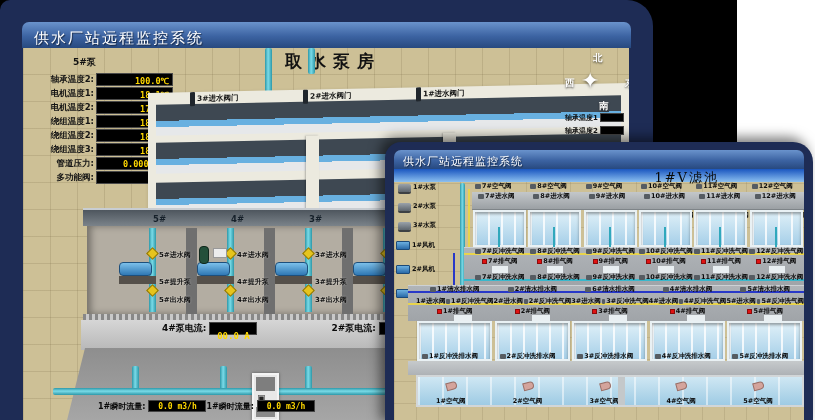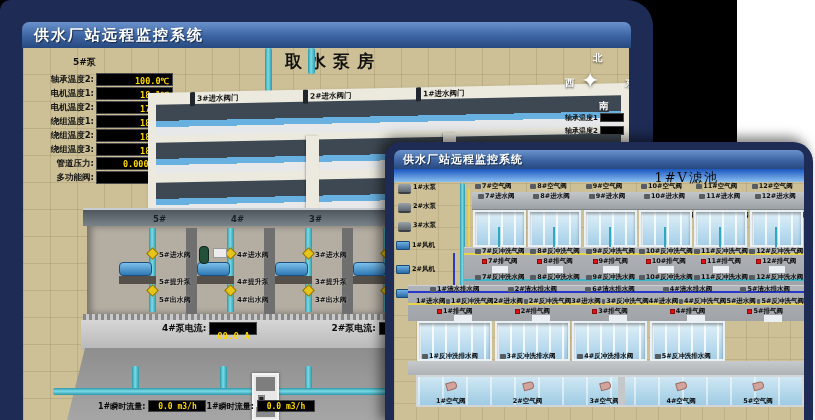--- a/index.html
+++ b/index.html
@@ -3,21 +3,21 @@
 <meta charset="utf-8">
 <style>
 *{margin:0;padding:0;box-sizing:border-box}
 html,body{background:#fff}
 body{font-family:"DejaVu Sans",sans-serif}
 #canvas{position:relative;width:815px;height:420px;overflow:hidden;background:#fff}
 .backdrop{position:absolute;left:0;top:0;width:737px;height:420px;background:#000}
 .window{position:absolute;background:#1e2c55}
 #back-win{left:0;top:0;width:653px;height:426px;border-radius:10px 26px 0 0;z-index:1}
 #front-win{left:385px;top:142px;width:428px;height:284px;border-radius:16px 20px 0 0;z-index:2;box-shadow:-5px -5px 12px rgba(0,0,0,.5)}
-.titlebar{position:absolute;border-radius:7px 7px 0 0;background:linear-gradient(180deg,#6a93cc,#3c63a2 55%,#27497f);color:#fff;font-weight:bold;display:flex;align-items:center;text-shadow:1px 1px 1px rgba(0,0,0,.55)}
+.titlebar{position:absolute;border-radius:7px 7px 0 0;background:linear-gradient(180deg,#6a93cc,#3c63a2 55%,#27497f);color:#fff;font-weight:normal;display:flex;align-items:flex-end;text-shadow:1px 1px 1px rgba(0,0,0,.55)}
 #back-title{left:22px;top:22px;width:609px;height:26px;font-size:15px;padding-left:12px;letter-spacing:2px}
 #front-title{left:9px;top:8px;width:410px;height:19px;font-size:11px;padding-left:9px;letter-spacing:1px}
 .scene{position:absolute;overflow:hidden}
 #back-scene{left:23px;top:48px;width:606px;height:378px;background:
  repeating-linear-gradient(90deg,rgba(110,95,60,.18) 0 1px,transparent 1px 27px),
  repeating-linear-gradient(0deg,rgba(110,95,60,.18) 0 1px,transparent 1px 27px),#cdc096}
 #front-scene{left:9px;top:27px;width:410px;height:257px;background:
  repeating-linear-gradient(90deg,rgba(110,95,60,.16) 0 1px,transparent 1px 22px),
  repeating-linear-gradient(0deg,rgba(110,95,60,.16) 0 1px,transparent 1px 22px),#cdc096}
 .bs-title{position:absolute;left:225px;top:2px;width:170px;text-align:center;font-family:"DejaVu Serif",serif;font-weight:bold;font-size:17px;letter-spacing:7px;color:#111}
@@ -625,20 +625,32 @@
             </div>
             <div class="c-inlet2">
               <i class="vicon"></i>
               <b class="g-lbl">1#进水阀</b>
             </div>
           </div>
           <div class="cell-bot">
             <div class="pool pool-b">
               <div class="c-drain2">
                 <i class="vicon"></i>
+                <b class="g-lbl">2#反冲洗排水阀</b>
+              </div>
+            </div>
+            <div class="c-inlet2">
+              <i class="vicon"></i>
+              <b class="g-lbl">2#进水阀</b>
+            </div>
+          </div>
+          <div class="cell-bot">
+            <div class="pool pool-b">
+              <div class="c-drain2">
+                <i class="vicon"></i>
                 <b class="g-lbl">3#反冲洗排水阀</b>
               </div>
             </div>
             <div class="c-inlet2">
               <i class="vicon"></i>
               <b class="g-lbl">3#进水阀</b>
             </div>
           </div>
           <div class="cell-bot">
             <div class="pool pool-b">

